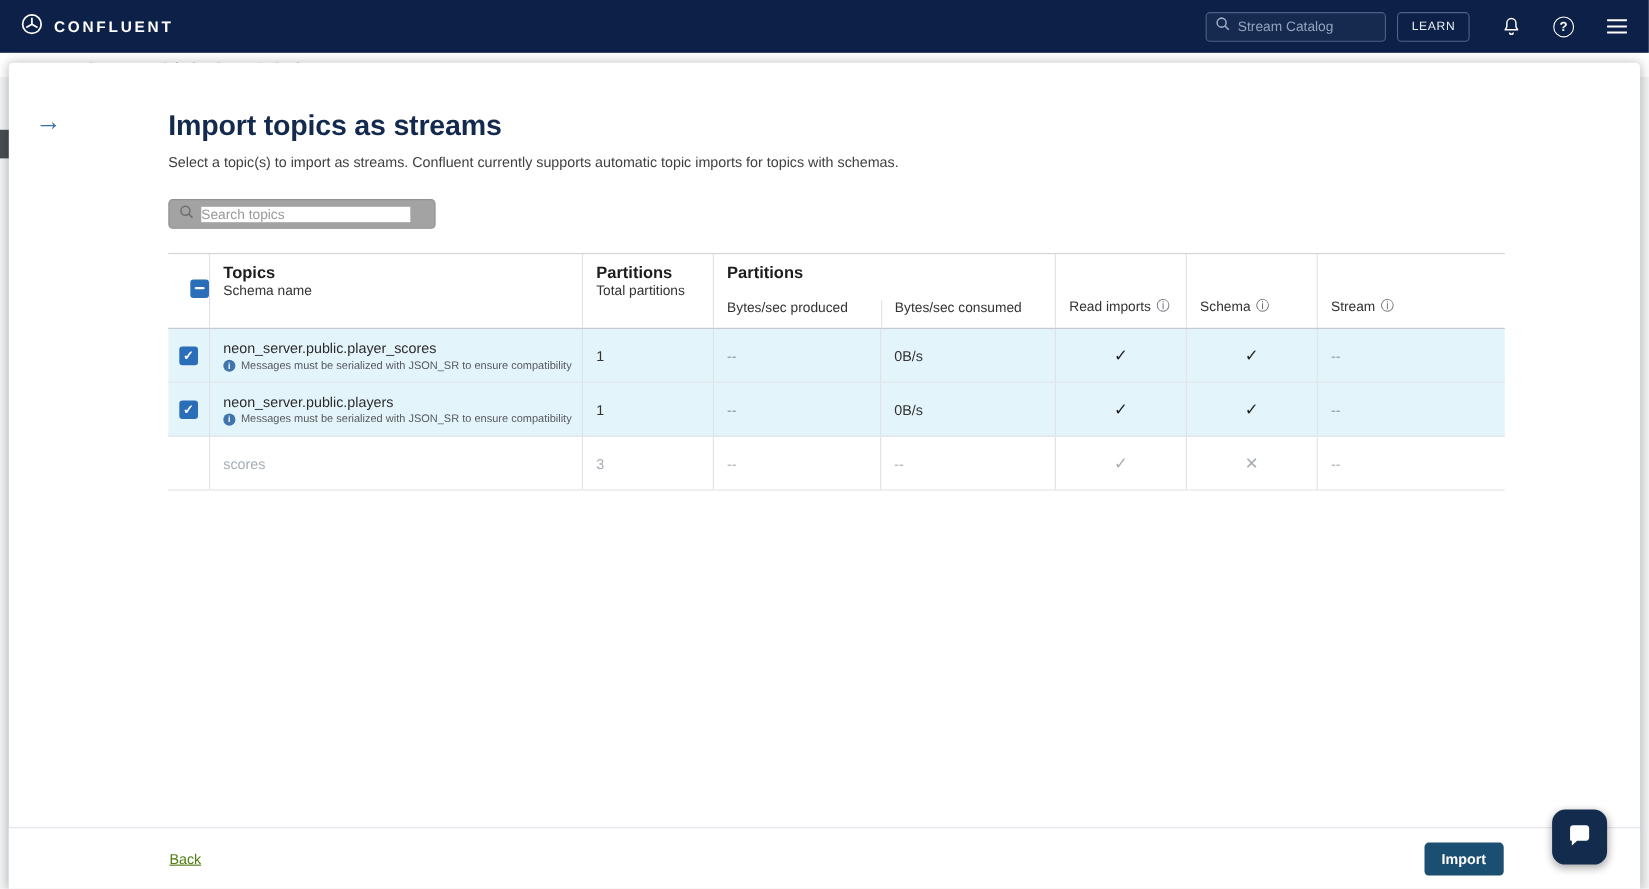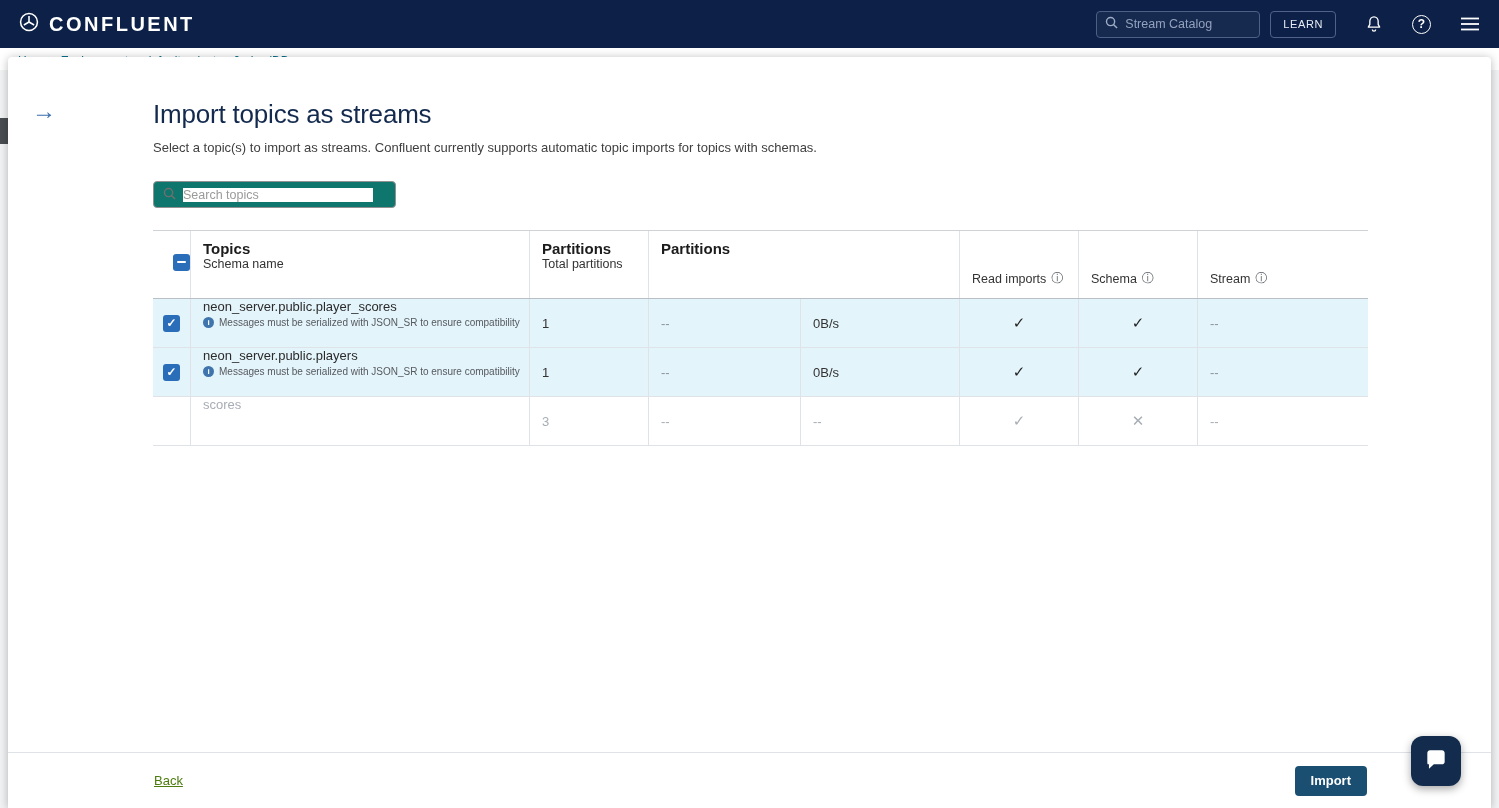--- a/index.html
+++ b/index.html
@@ -11,21 +11,21 @@
     color:#2e2e2e;
   }
 
   
   .topbar {
     position:absolute; top:0; left:0; right:0; height:48px;
     background:#0d2148; display:flex; align-items:center;
     padding:0 18px; z-index:30;
   }
   .brand { display:flex; align-items:center; gap:9px; }
-  .brand-name { color:#ffffff; font-size:20px; font-weight:bold; letter-spacing:2.5px; }
+  .brand-name { color:#ffffff; font-size:14px; font-weight:bold; letter-spacing:2.5px; }
   .topbar-spacer { flex:1; }
   .tb-search {
     width:164px; height:27px; border:1px solid #4d5f84; border-radius:4px;
     background:rgba(255,255,255,0.04); display:flex; align-items:center;
     padding:0 8px; gap:7px;
   }
   .tb-search input {
     background:transparent; border:none; outline:none; color:#ffffff;
     font-size:12.5px; width:110px; font-family:"Liberation Sans",sans-serif;
   }
@@ -61,27 +61,27 @@
     background:#ffffff; border-radius:4px 4px 0 0;
     box-shadow:0 1px 10px rgba(0,0,0,0.28);
     z-index:10; display:flex; flex-direction:column;
   }
   .panel-body { flex:1; position:relative; overflow:hidden; }
   .collapse-arrow {
     position:absolute; left:24px; top:42px; background:none; border:none;
     color:#3b6fae; font-size:24px; font-weight:bold; cursor:pointer; line-height:1;
   }
   .content { padding:42px 0 0 145px; }
-  .page-title { font-size:26px; font-weight:normal; color:#132a4e; letter-spacing:-0.2px; }
+  .page-title { font-size:26px; font-weight:bold; color:#132a4e; letter-spacing:-0.2px; }
   .page-subtitle { margin-top:10px; font-size:13px; color:#404040; }
 
   .topic-search {
     margin-top:26px; width:243px; height:27px;
     border:1px solid #919191; border-radius:4px;
-    display:flex; align-items:center; gap:7px; padding:0 9px; background:#0f766e;
+    display:flex; align-items:center; gap:7px; padding:0 9px; background:#a3a3a3;
   }
   .topic-search input {
     border:none; outline:none; font-size:12.5px; width:190px; color:#333;
     font-family:"Liberation Sans",sans-serif;
   }
   .topic-search input::placeholder { color:#9a9a9a; }
 
   
   .tbl { margin-top:22px; width:1215px; border-top:1px solid #cfd3d8; font-size:13px; }
   .grid8 {
@@ -108,21 +108,21 @@
   .info-glyph { font-size:12px; color:#5c6166; font-style:normal; }
 
   .trow { height:49px; border-bottom:1px solid #dfe3e8; align-items:stretch; cursor:pointer; }
   .trow.hl { background:#e4f4fb; }
   .tcell {
     border-left:1px solid #dfe3e8; display:flex; align-items:center;
     padding-left:12px; color:#333;
   }
   .tcell.first { border-left:none; padding-left:0; justify-content:center; }
   .tcell.center { justify-content:center; padding-left:0; }
-  .topic-cell { flex-direction:column; align-items:flex-start; gap:3px; }
+  .topic-cell { flex-direction:column; align-items:flex-start; justify-content:center; gap:3px; }
   .topic-name { font-size:13px; color:#2b2b2b; }
   .topic-note { display:flex; align-items:center; gap:5px; font-size:10px; color:#55595e; }
   .note-ico {
     width:11px; height:11px; border-radius:50%; background:#3f74ad; color:#fff;
     font-size:8px; font-weight:bold; display:inline-flex; align-items:center;
     justify-content:center; font-style:normal; flex:0 0 auto;
   }
   .mark { font-size:15px; color:#1f1f1f; }
   .dash { color:#8d9399; }
   .trow.disabled { cursor:default; }
@@ -231,20 +231,24 @@
           <div class="hcell">
             <span class="group-lbl">Topics</span>
             <span class="sub-lbl">Schema name</span>
           </div>
           <div class="hcell">
             <span class="group-lbl">Partitions</span>
             <span class="sub-lbl">Total partitions</span>
           </div>
           <div class="thr-wrap">
             <span class="group-lbl thr-group">Partitions</span>
+            <div class="thr-subs">
+              <span class="sub-lbl sub-a">Bytes/sec produced</span>
+              <span class="sub-lbl sub-b">Bytes/sec consumed</span>
+            </div>
           </div>
           <div class="hcell bottom-only">
             <span class="sub-lbl">
               <span>Read imports</span>
               <i class="info-glyph">ⓘ</i>
             </span>
           </div>
           <div class="hcell bottom-only">
             <span class="sub-lbl">
               <span>Schema</span>

